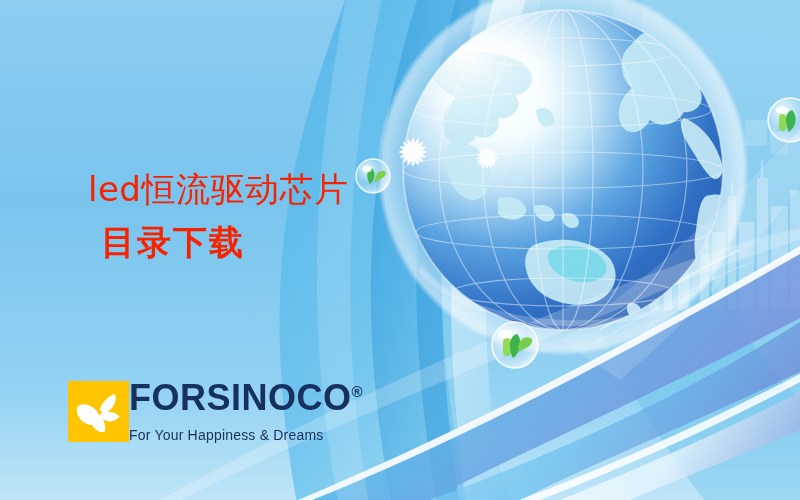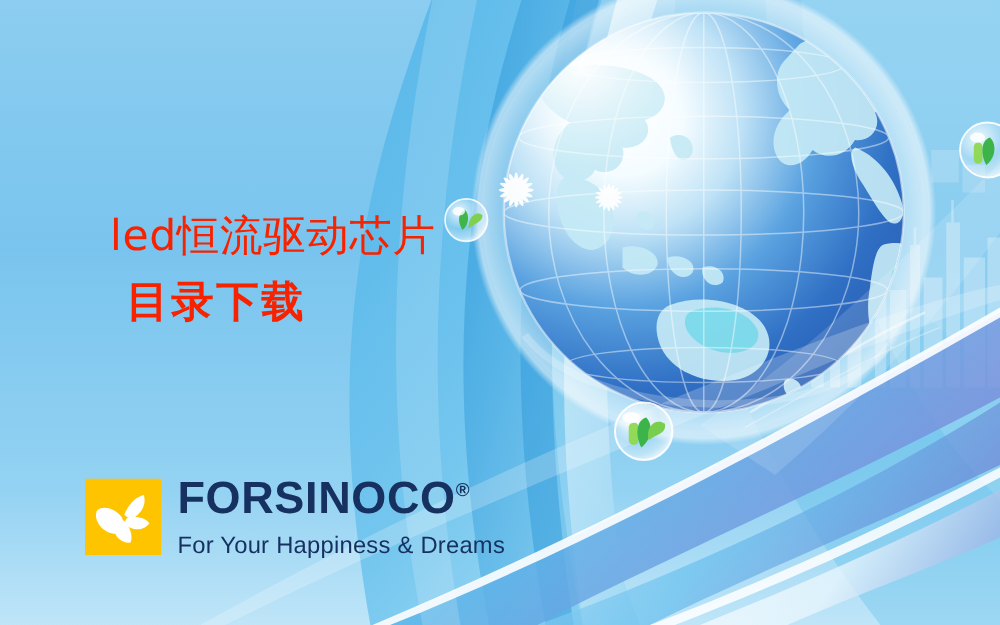--- a/index.html
+++ b/index.html
@@ -56,21 +56,21 @@
   }
 
   
   #logo-lockup {
     position: absolute;
     left: 68px;
     top: 381px;
     z-index: 40;
     display: flex;
     align-items: center;
-    gap: 13px;
+    gap: 0;
   }
   #logo-mark {
     width: 61px;
     height: 61px;
     background: #fec400;
     flex: 0 0 auto;
     position: relative;
   }
   #logo-mark svg { display: block; width: 61px; height: 61px; }
 
@@ -89,21 +89,21 @@
     white-space: nowrap;
     font-family: "Liberation Sans", sans-serif;
   }
   #brand-name .reg {
     font-size: 15px;
     vertical-align: super;
     letter-spacing: 0;
   }
   #brand-tagline {
     color: #16305f;
-    font-size: 19px;
+    font-size: 14px;
     letter-spacing: 0.2px;
     margin-top: 12px;
     white-space: nowrap;
     font-family: "Liberation Sans", sans-serif;
   }
 </style>
 </head>
 <body>
 
 <div id="banner">

